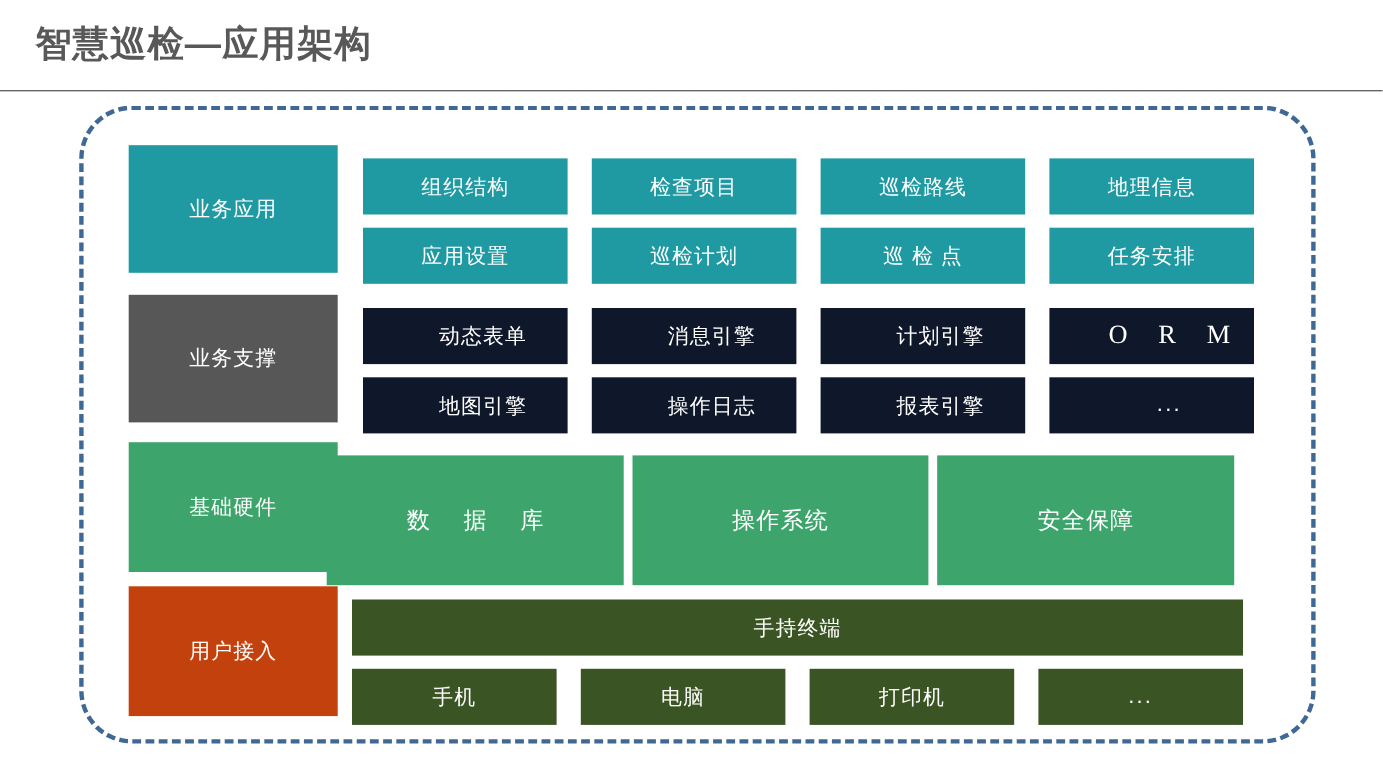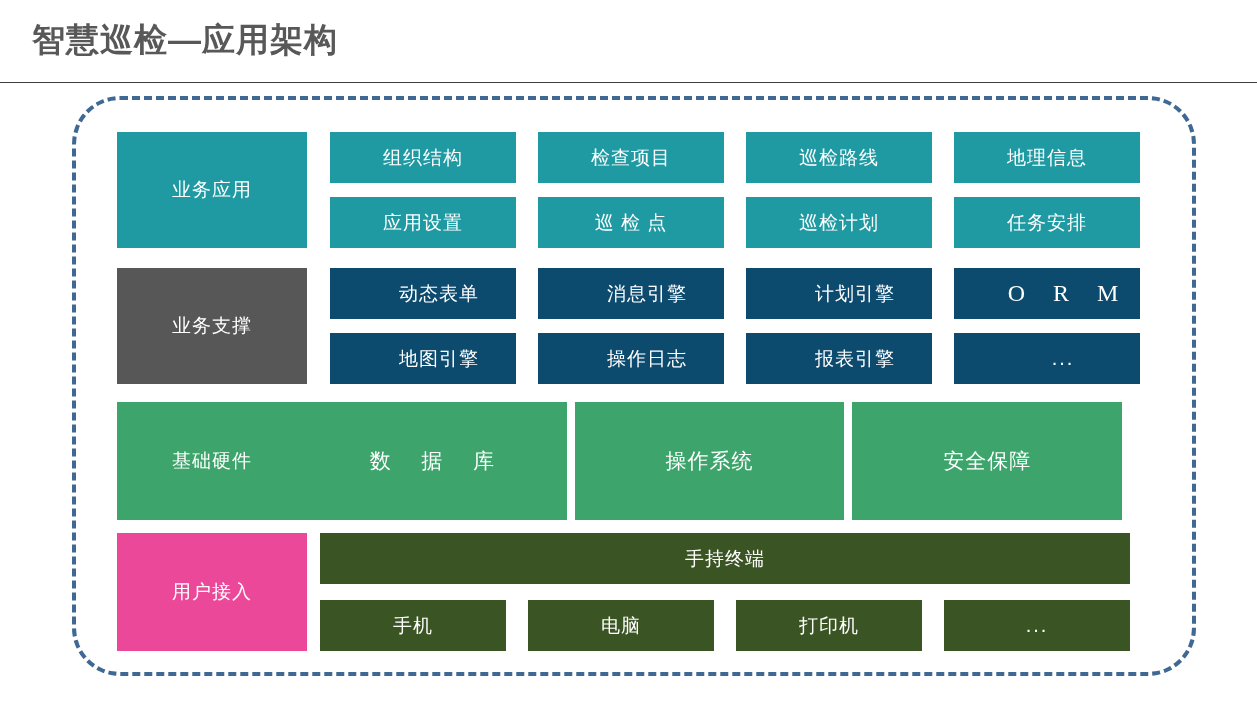--- a/index.html
+++ b/index.html
@@ -100,42 +100,43 @@
 
   .cell {
     flex: 1 1 0;
     display: flex;
     align-items: center;
     justify-content: center;
     color: #ffffff;
     font-size: 19px;
     letter-spacing: 1px;
     white-space: nowrap;
+    margin-top: 12px;
   }
 
   
   #row-business-app { top: 132px; height: 116px; }
   #row-business-app .row-label { height: 116px; background: #1f9aa2; }
   #row-business-app .cell { background: #1f9aa2; height: 51px; }
 
   
   #row-business-support { top: 268px; height: 116px; }
   #row-business-support .row-label { height: 116px; background: #575757; }
-  #row-business-support .cell { background: #0c4a6e; height: 51px; padding-left: 32px; }
+  #row-business-support .cell { background: #0f172a; height: 51px; padding-left: 32px; }
 
   
   #row-infrastructure { top: 402px; height: 118px; }
   #row-infrastructure .row-label { height: 118px; background: #3da56b; }
   #row-infrastructure .row-cells { left: 297px; width: 825px; font-family: Liberation Mono, monospace; }
   #row-infrastructure .cell-line { height: 118px; gap: 8px; }
   #row-infrastructure .cell { background: #3da56b; height: 118px; font-size: 21px; }
 
   
   #row-user-access { top: 533px; height: 118px; }
-  #row-user-access .row-label { height: 118px; background: #ec4899; }
+  #row-user-access .row-label { height: 118px; background: #c2410c; }
   #row-user-access .row-cells { left: 320px; width: 810px; }
   #row-user-access .cell { background: #3a5423; height: 51px; }
   #row-user-access .cell-line.full .cell { flex: 1 1 100%; }
 
   
   .spaced { letter-spacing: 9px; text-indent: 9px; }
   .orm-label {
     font-family: "Liberation Serif", "DejaVu Serif", serif;
     letter-spacing: 11px;
     text-indent: 11px;
@@ -159,22 +160,22 @@
     <div class="row-label">业务应用</div>
     <div class="row-cells">
       <div class="cell-line">
         <div class="cell">组织结构</div>
         <div class="cell">检查项目</div>
         <div class="cell">巡检路线</div>
         <div class="cell">地理信息</div>
       </div>
       <div class="cell-line">
         <div class="cell">应用设置</div>
+        <div class="cell">巡检计划</div>
         <div class="cell">巡 检 点</div>
-        <div class="cell">巡检计划</div>
         <div class="cell">任务安排</div>
       </div>
     </div>
   </div>
 
   <div class="arch-row" id="row-business-support">
     <div class="row-label">业务支撑</div>
     <div class="row-cells">
       <div class="cell-line">
         <div class="cell">动态表单</div>

